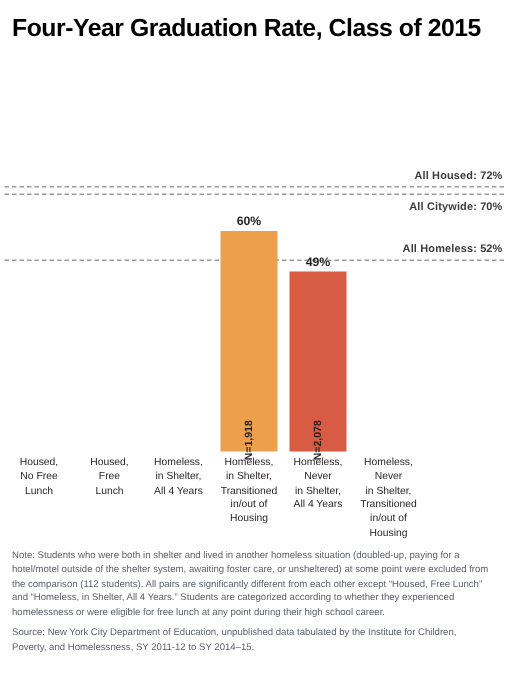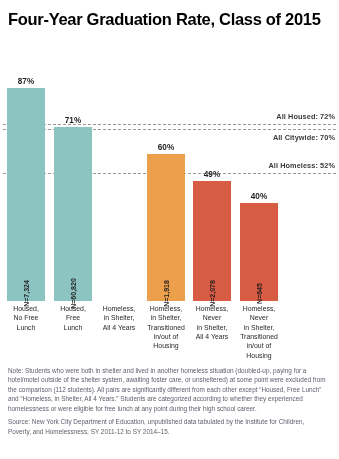--- a/index.html
+++ b/index.html
@@ -142,50 +142,35 @@
 
       <div class="refline" style="bottom:176.4px;"></div>
       <div class="reflabel" style="bottom:180px;">All Housed: 72%</div>
 
       <div class="refline" style="bottom:171.5px;"></div>
       <div class="reflabel" style="bottom:159px;">All Citywide: 70%</div>
 
       <div class="refline" style="bottom:127.4px;"></div>
       <div class="reflabel" style="bottom:131px;">All Homeless: 52%</div>
 
-      <div class="bar" style="left:7px; width:38px; height:213.2px;">
-        <div class="pctlabel" style="bottom:215px;">87%</div>
-        <div class="barrect" style="height:213.2px; background:#8CC4C1;"></div>
-        <div class="nlabel"><span>N=7,324</span></div>
-      </div>
-
-      <div class="bar" style="left:54px; width:38px; height:174px;">
-        <div class="pctlabel" style="bottom:176px;">71%</div>
-        <div class="barrect" style="height:174px; background:#8CC4C1;"></div>
-        <div class="nlabel"><span>N=60,820</span></div>
-      </div>
+
 
 
       <div class="bar" style="left:147px; width:38px; height:147px;">
         <div class="pctlabel" style="bottom:149px;margin-top:47px;">60%</div>
         <div class="barrect" style="height:147px; background:#EDA04B;"></div>
         <div class="nlabel"><span>N=1,918</span></div>
       </div>
 
       <div class="bar" style="left:193px; width:38px; height:120.1px;">
         <div class="pctlabel" style="bottom:122px;">49%</div>
         <div class="barrect" style="height:120.1px; background:#D85B43;"></div>
         <div class="nlabel"><span>N=2,078</span></div>
       </div>
 
-      <div class="bar" style="left:240px; width:38px; height:98px;">
-        <div class="pctlabel" style="bottom:100px;">40%</div>
-        <div class="barrect" style="height:98px; background:#D85B43;"></div>
-        <div class="nlabel"><span>N=645</span></div>
-      </div>
 
     </div>
 
     <div class="cats">
       <div class="cat" style="left:1px; width:50px;">
         <div>Housed,</div>
         <div>No Free</div>
         <div>Lunch</div>
       </div>
       <div class="cat" style="left:48px; width:50px;">

